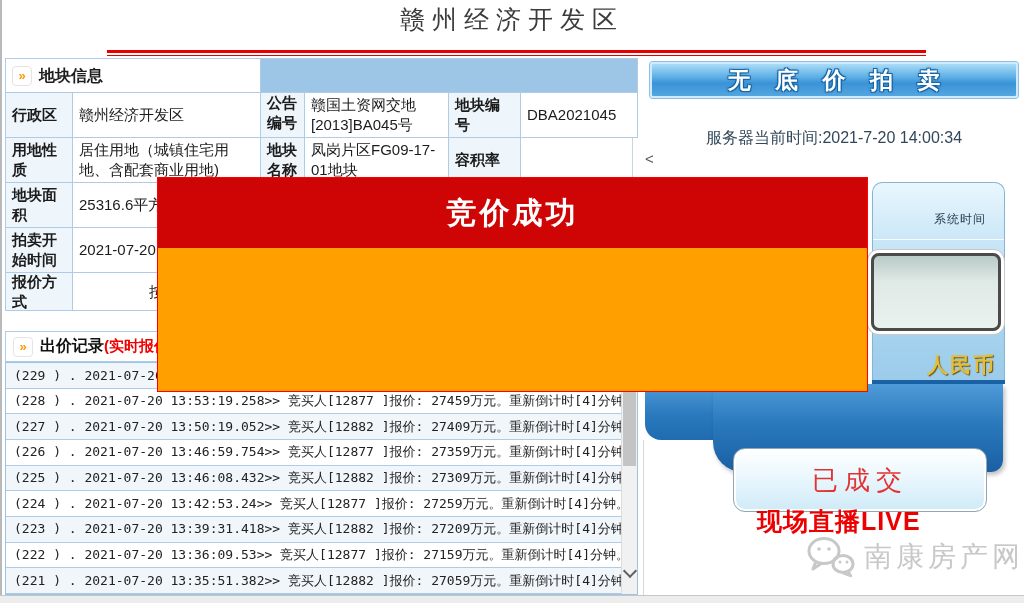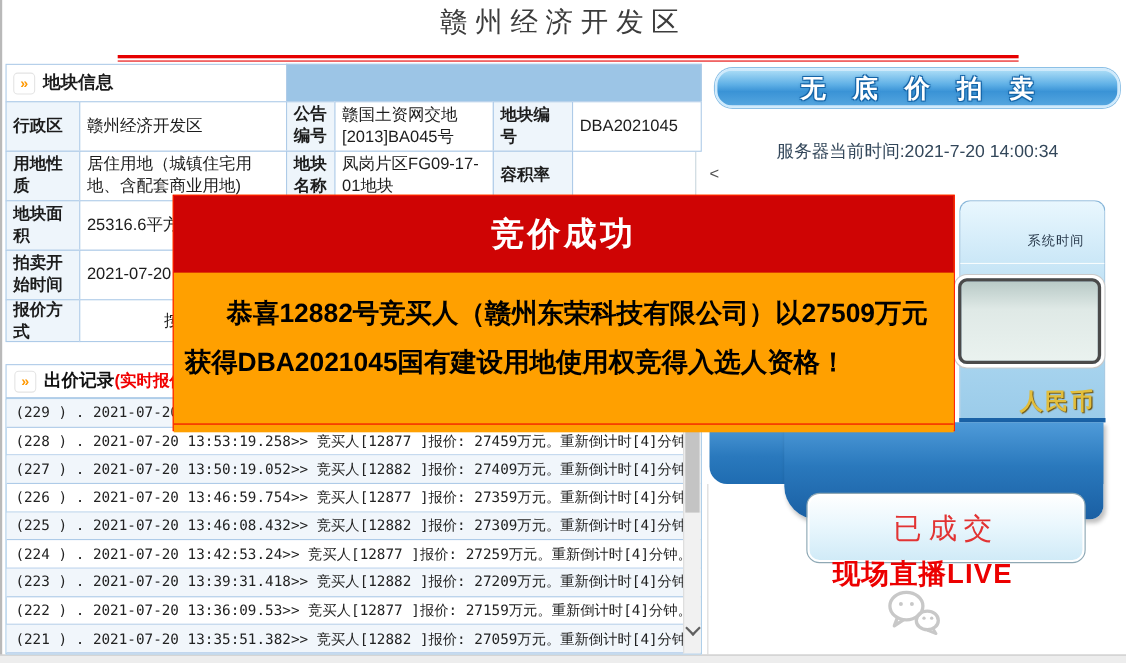--- a/index.html
+++ b/index.html
@@ -39,21 +39,21 @@
   .bid-row{flex:1;display:flex;align-items:center;border-bottom:1px solid #aecbe8;padding:0 24px 0 8px;
     font-family:"DejaVu Sans Mono","Liberation Mono",monospace;font-size:13px;color:#222;white-space:nowrap;overflow:hidden;}
   .bid-row:last-child{border-bottom:none;}
   .bid-row.alt{background:#f1f6fb;}
   .v-scroll{position:absolute;top:0;right:0;width:15px;height:100%;background:#f1f1f1;border-left:1px solid #dcdcdc;}
   .v-thumb{position:absolute;top:0;left:1px;width:13px;height:103px;background:#c4c4c4;}
   .v-chev{position:absolute;bottom:18px;left:3px;width:8px;height:8px;border-right:2px solid #606060;
     border-bottom:2px solid #606060;transform:rotate(45deg);}
 
   
-  .banner{left:650px;top:62px;width:368px;height:36px;border-radius:16px;
+  .banner{left:650px;top:62px;width:368px;height:36px;border-radius:3px;
     background:linear-gradient(180deg,#aadcf6 0%,#5fb0e6 40%,#3a93d6 60%,#55a6df 100%);
     border:2px solid #cfeafc;box-shadow:0 0 0 1px #8cc0e6;display:flex;align-items:center;justify-content:center;}
   .banner span{color:#fff;font-weight:bold;font-size:23px;letter-spacing:9px;padding-left:9px;
     text-shadow:1px 1px 0 #1565a8,-1px -1px 0 #1565a8,1px -1px 0 #1565a8,-1px 1px 0 #1565a8,0 0 3px #1565a8;}
   .server-time{left:660px;top:128px;width:348px;text-align:center;font-size:16px;color:#33475a;}
   .angle-char{left:645px;top:150px;font-size:15px;color:#555;}
 
   .sys-panel{left:872px;top:182px;width:133px;height:202px;border:1px solid #85b4d8;border-bottom:none;
     border-radius:10px 10px 0 0;background:linear-gradient(180deg,#e9f7fe 0%,#c3e3f5 35%,#a6d3ee 75%,#9acbe9 100%);}
   .sys-time-label{position:absolute;top:28px;right:18px;font-size:12px;color:#2a3b4d;letter-spacing:1px;}
@@ -174,23 +174,20 @@
     <svg width="50" height="42" viewBox="0 0 50 42">
       <ellipse cx="18" cy="15" rx="15" ry="12.5" fill="none" stroke="#c8c8c8" stroke-width="3"></ellipse>
       <path d="M10 25 L7 33 L16 27" fill="none" stroke="#c8c8c8" stroke-width="3" stroke-linejoin="round"></path>
       <circle cx="13" cy="13" r="1.8" fill="#c8c8c8"></circle>
       <circle cx="23" cy="13" r="1.8" fill="#c8c8c8"></circle>
       <ellipse cx="37" cy="28" rx="10" ry="8.5" fill="none" stroke="#c8c8c8" stroke-width="3"></ellipse>
       <circle cx="34" cy="26" r="1.5" fill="#c8c8c8"></circle>
       <circle cx="41" cy="26" r="1.5" fill="#c8c8c8"></circle>
       <path d="M42 35 L45 40 L37 37" fill="none" stroke="#c8c8c8" stroke-width="2.5" stroke-linejoin="round"></path>
     </svg>
+    <span class="wm-text">南康房产网</span>
   </div>
 
   <div class="abs popup">
     <div class="popup-hdr">竞价成功</div>
-    <div class="popup-body">
-      <div class="popup-text">恭喜12882号竞买人（赣州东荣科技有限公司）以27509万元获得DBA2021045国有建设用地使用权竞得入选人资格！</div>
-      <div class="popup-rule"></div>
-    </div>
   </div>
 
 </div>
 
 </body></html>

